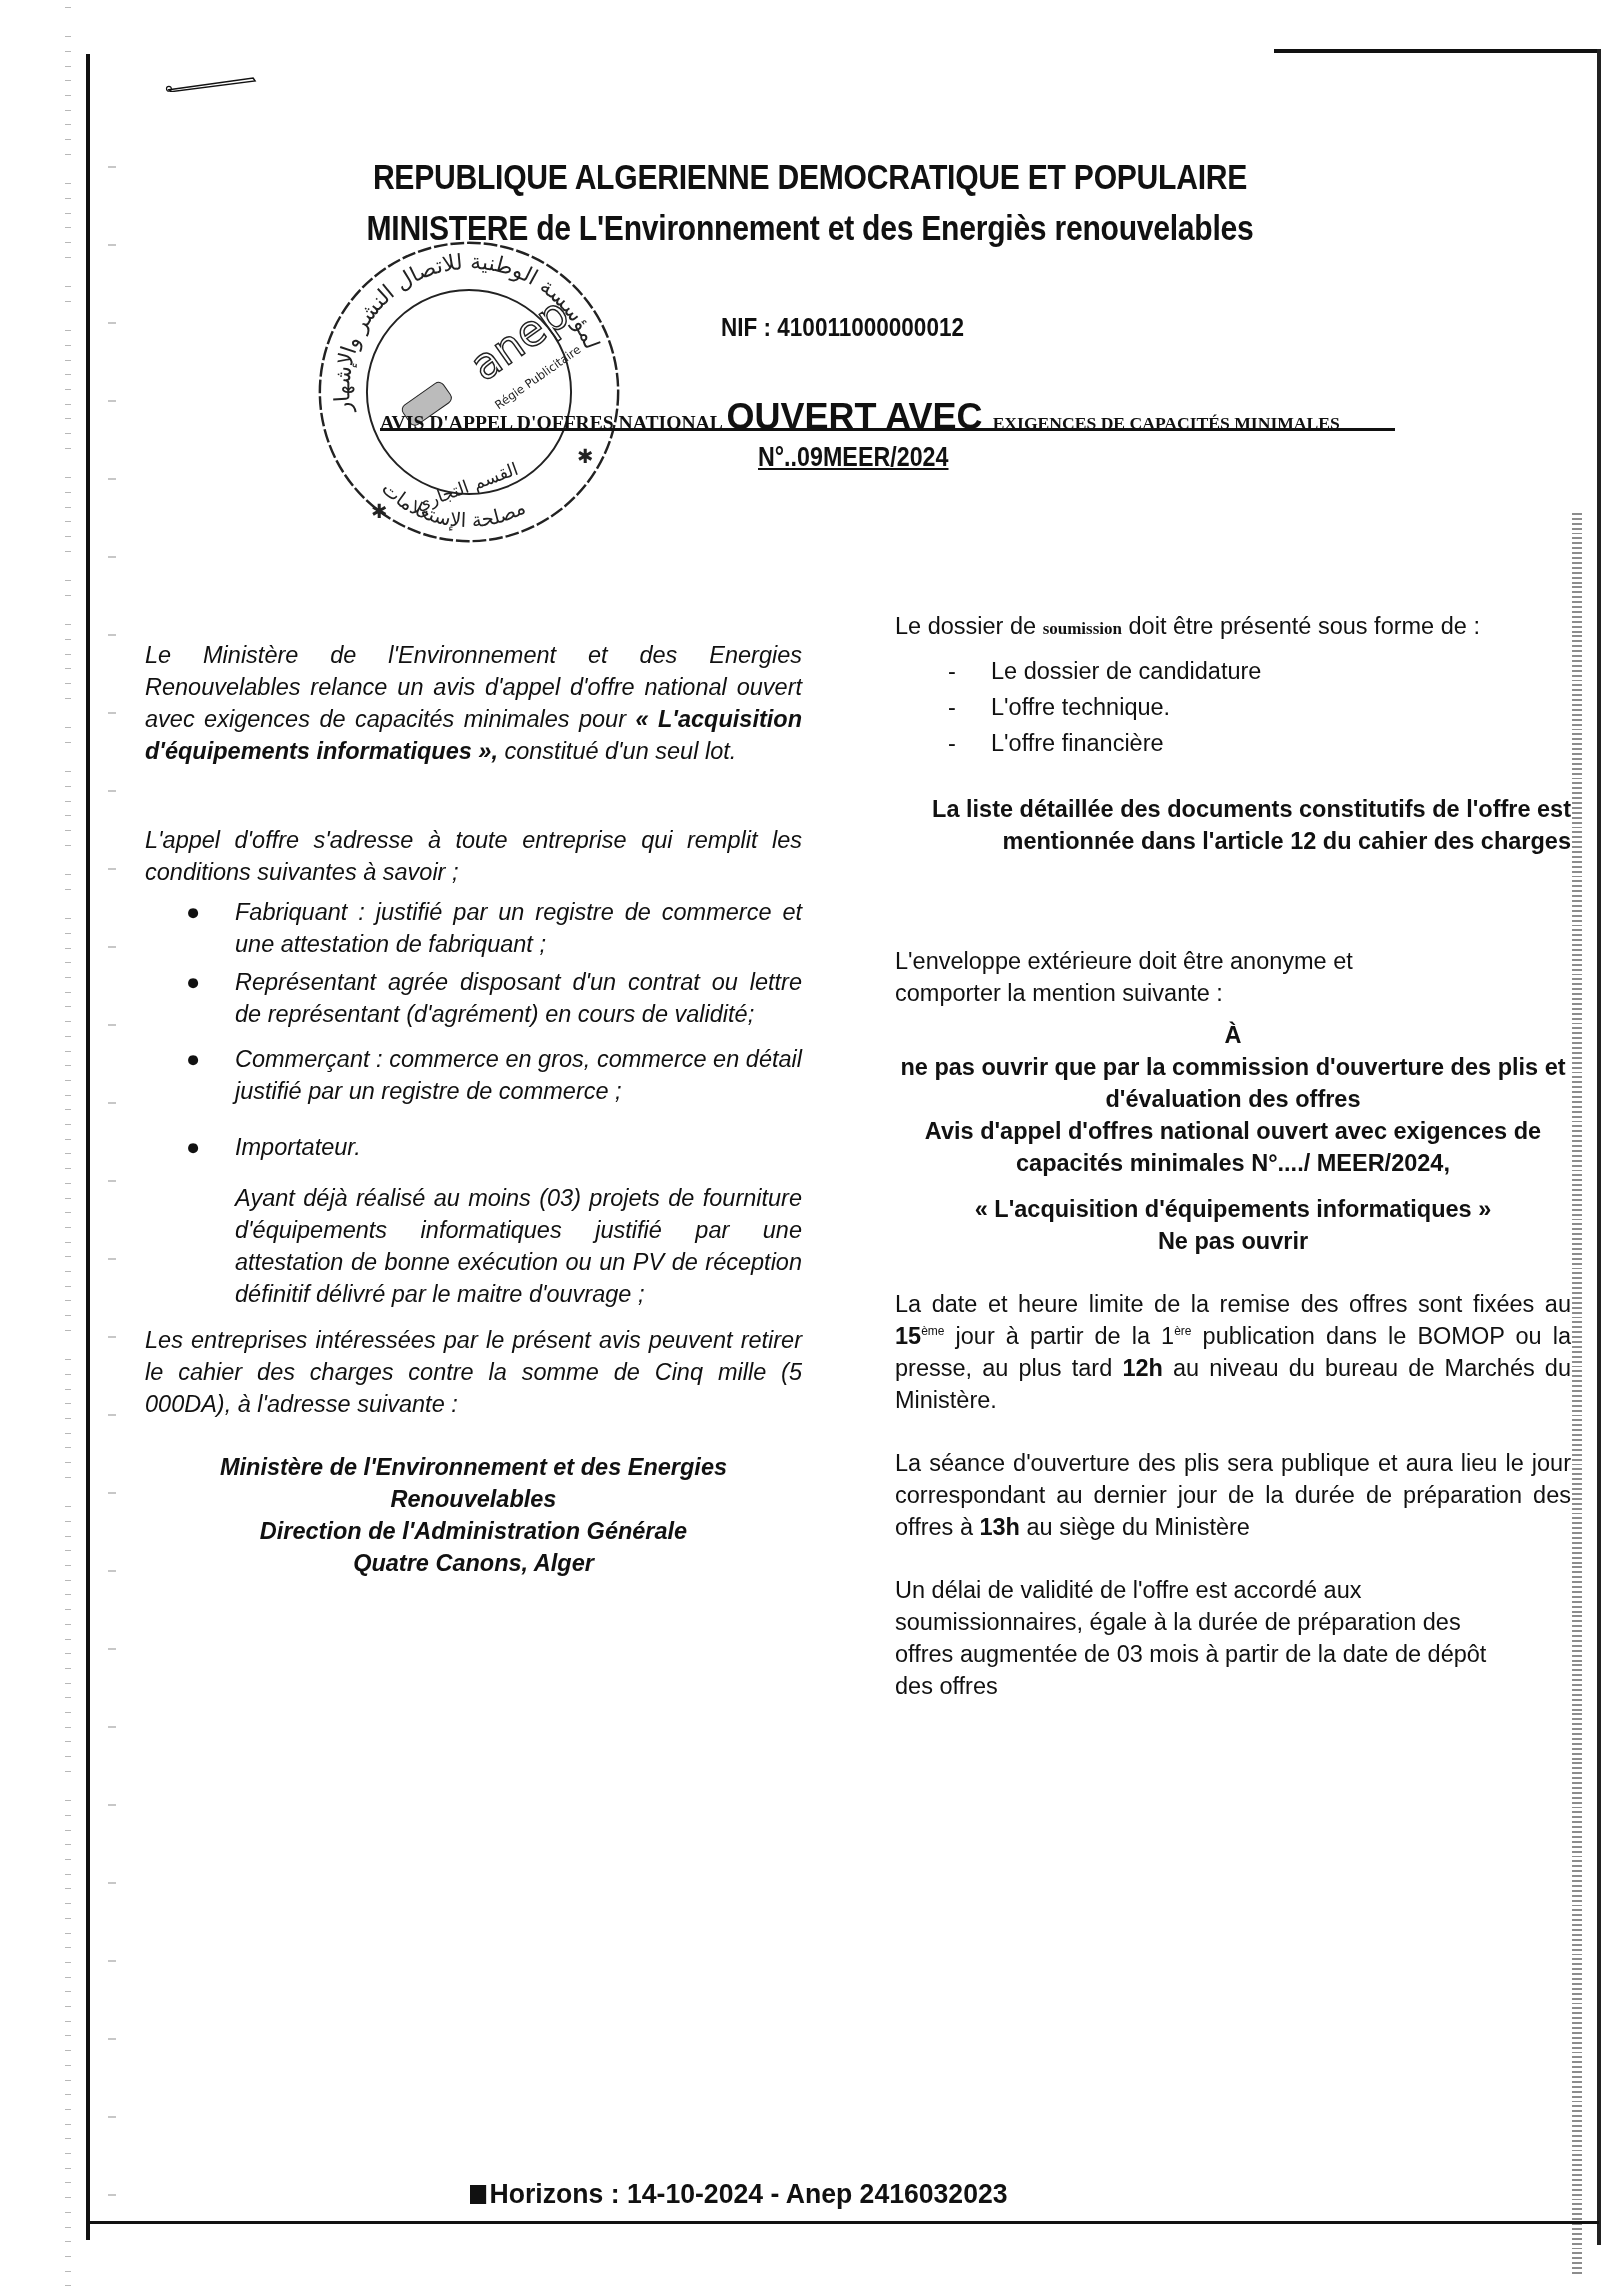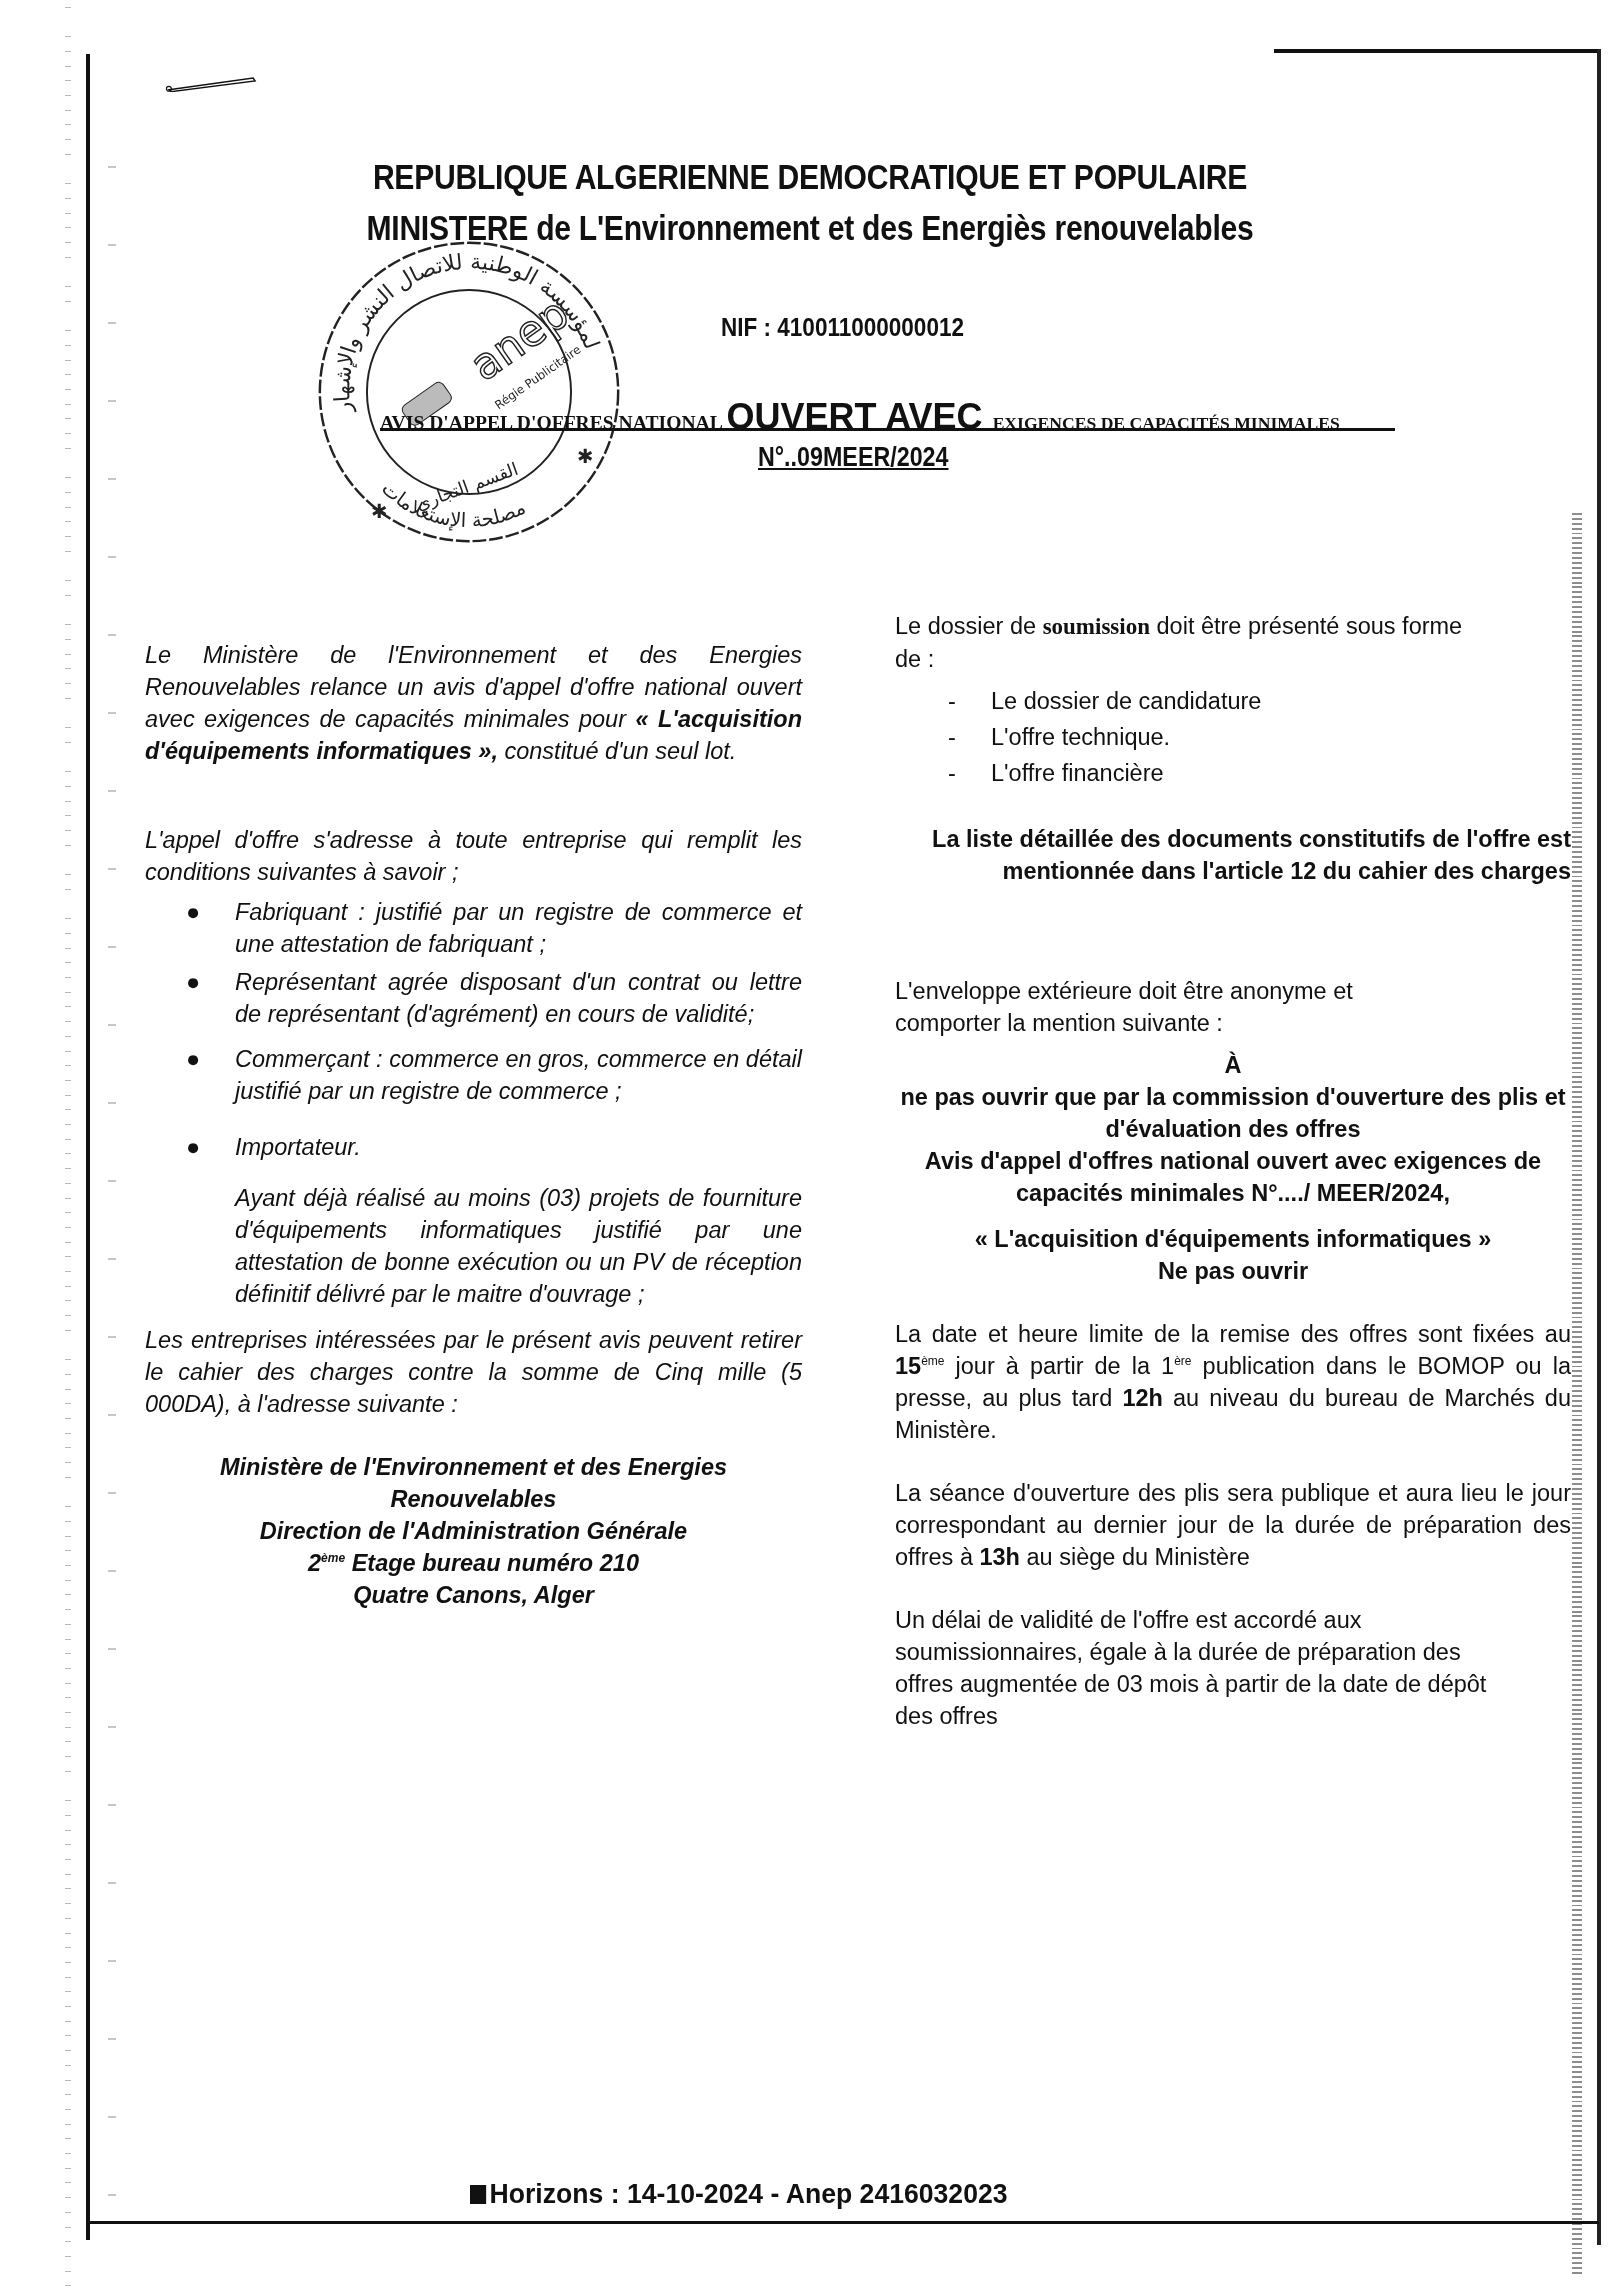--- a/index.html
+++ b/index.html
@@ -32,21 +32,21 @@
   .gap-m { height: 31px; }
   .gap-l { height: 57px; }
   .bullets { list-style: none; margin: 7.8px 0 0 0; padding: 0; }
   .bullets li { position: relative; padding-left: 90px; text-align: justify; margin-bottom: 5.9px; }
   .bullets li .dot { position: absolute; left: 41px; top: 0; }
   .indented { padding-left: 90px; text-align: justify; }
   .center-bold { text-align: center; font-weight: bold; }
   .dashes { list-style: none; margin: 9.8px 0 0 0; padding: 0; }
   .dashes li { position: relative; padding-left: 96px; margin-bottom: 3.9px; }
   .dashes li .dash { position: absolute; left: 53px; top: 0; }
-  .serif-bold { font-family: "Liberation Serif", serif; font-weight: bold; font-size: 23px; }
+  .serif-bold { font-family: "Liberation Serif", serif; font-weight: bold; font-size: 17px; }
   b { font-weight: bold; }
   sup { font-size: 12px; line-height: 0; }
 
   .footer-line { position: absolute; left: 90px; top: 2221px; width: 1509px; height: 2.9px; background: #111; }
   .footer { position: absolute; left: 470px; top: 2178px; font-size: 28px; font-weight: bold; white-space: nowrap; transform: scaleX(0.95); transform-origin: left; }
   .footer .sq { display: inline-block; width: 16.7px; height: 18.6px; background: #111; margin-right: 3.9px; vertical-align: -1px; }
 </style>
 </head>
 <body>
 
@@ -104,21 +104,20 @@
   </ul>
   <div class="gap-s"></div>
   <p class="p indented">Ayant déjà réalisé au moins (03) projets de fourniture d'équipements informatiques justifié par une attestation de bonne exécution ou un PV de réception définitif délivré par le maitre d'ouvrage ;</p>
   <div class="gap-s"></div>
   <p class="p">Les entreprises intéressées par le présent avis peuvent retirer le cahier des charges contre la somme de Cinq mille (5 000DA), à l'adresse suivante :</p>
   <div class="gap-m"></div>
   <div class="center-bold">
     <div>Ministère de l'Environnement et des Energies</div>
     <div>Renouvelables</div>
     <div>Direction de l'Administration Générale</div>
-    <div><span>2</span><sup>ème</sup><span> Etage bureau numéro 210</span></div>
     <div>Quatre Canons, Alger</div>
   </div>
 </div>
 
 <div class="col col-right">
   <p class="p" style="text-align:left; width:588px;">
     <span>Le dossier de </span><span class="serif-bold">soumission</span><span> doit être présenté sous forme de :</span>
   </p>
   <ul class="dashes">
     <li><span class="dash">-</span><span>Le dossier de candidature</span></li>

